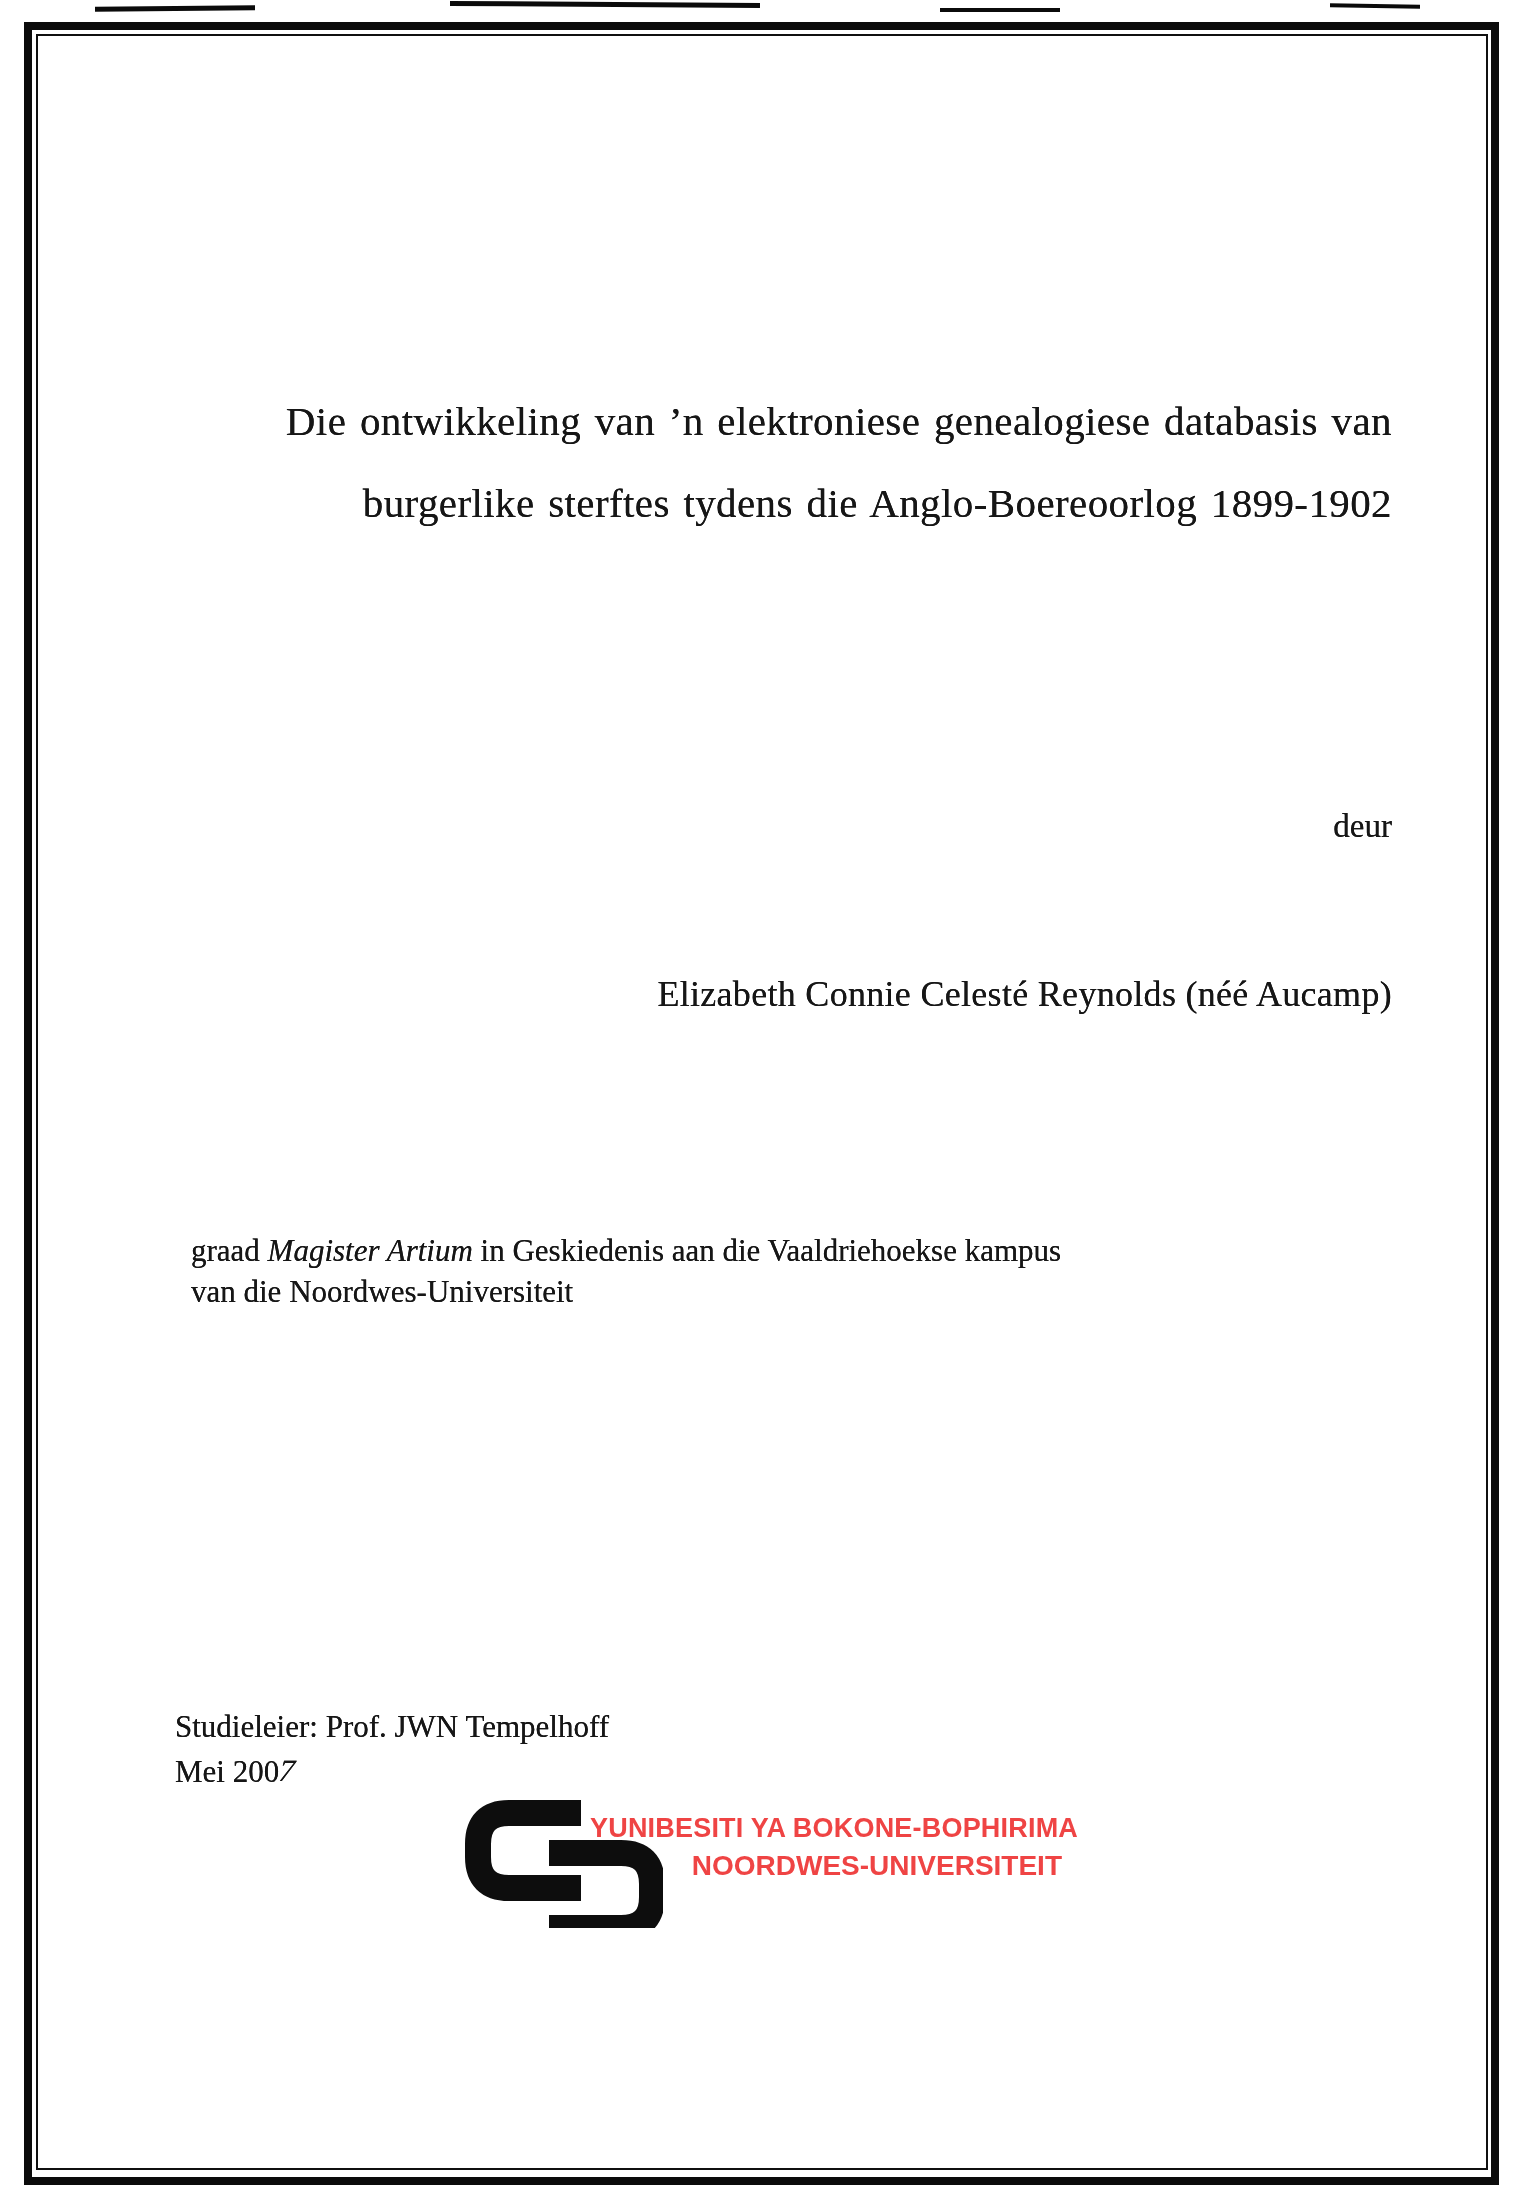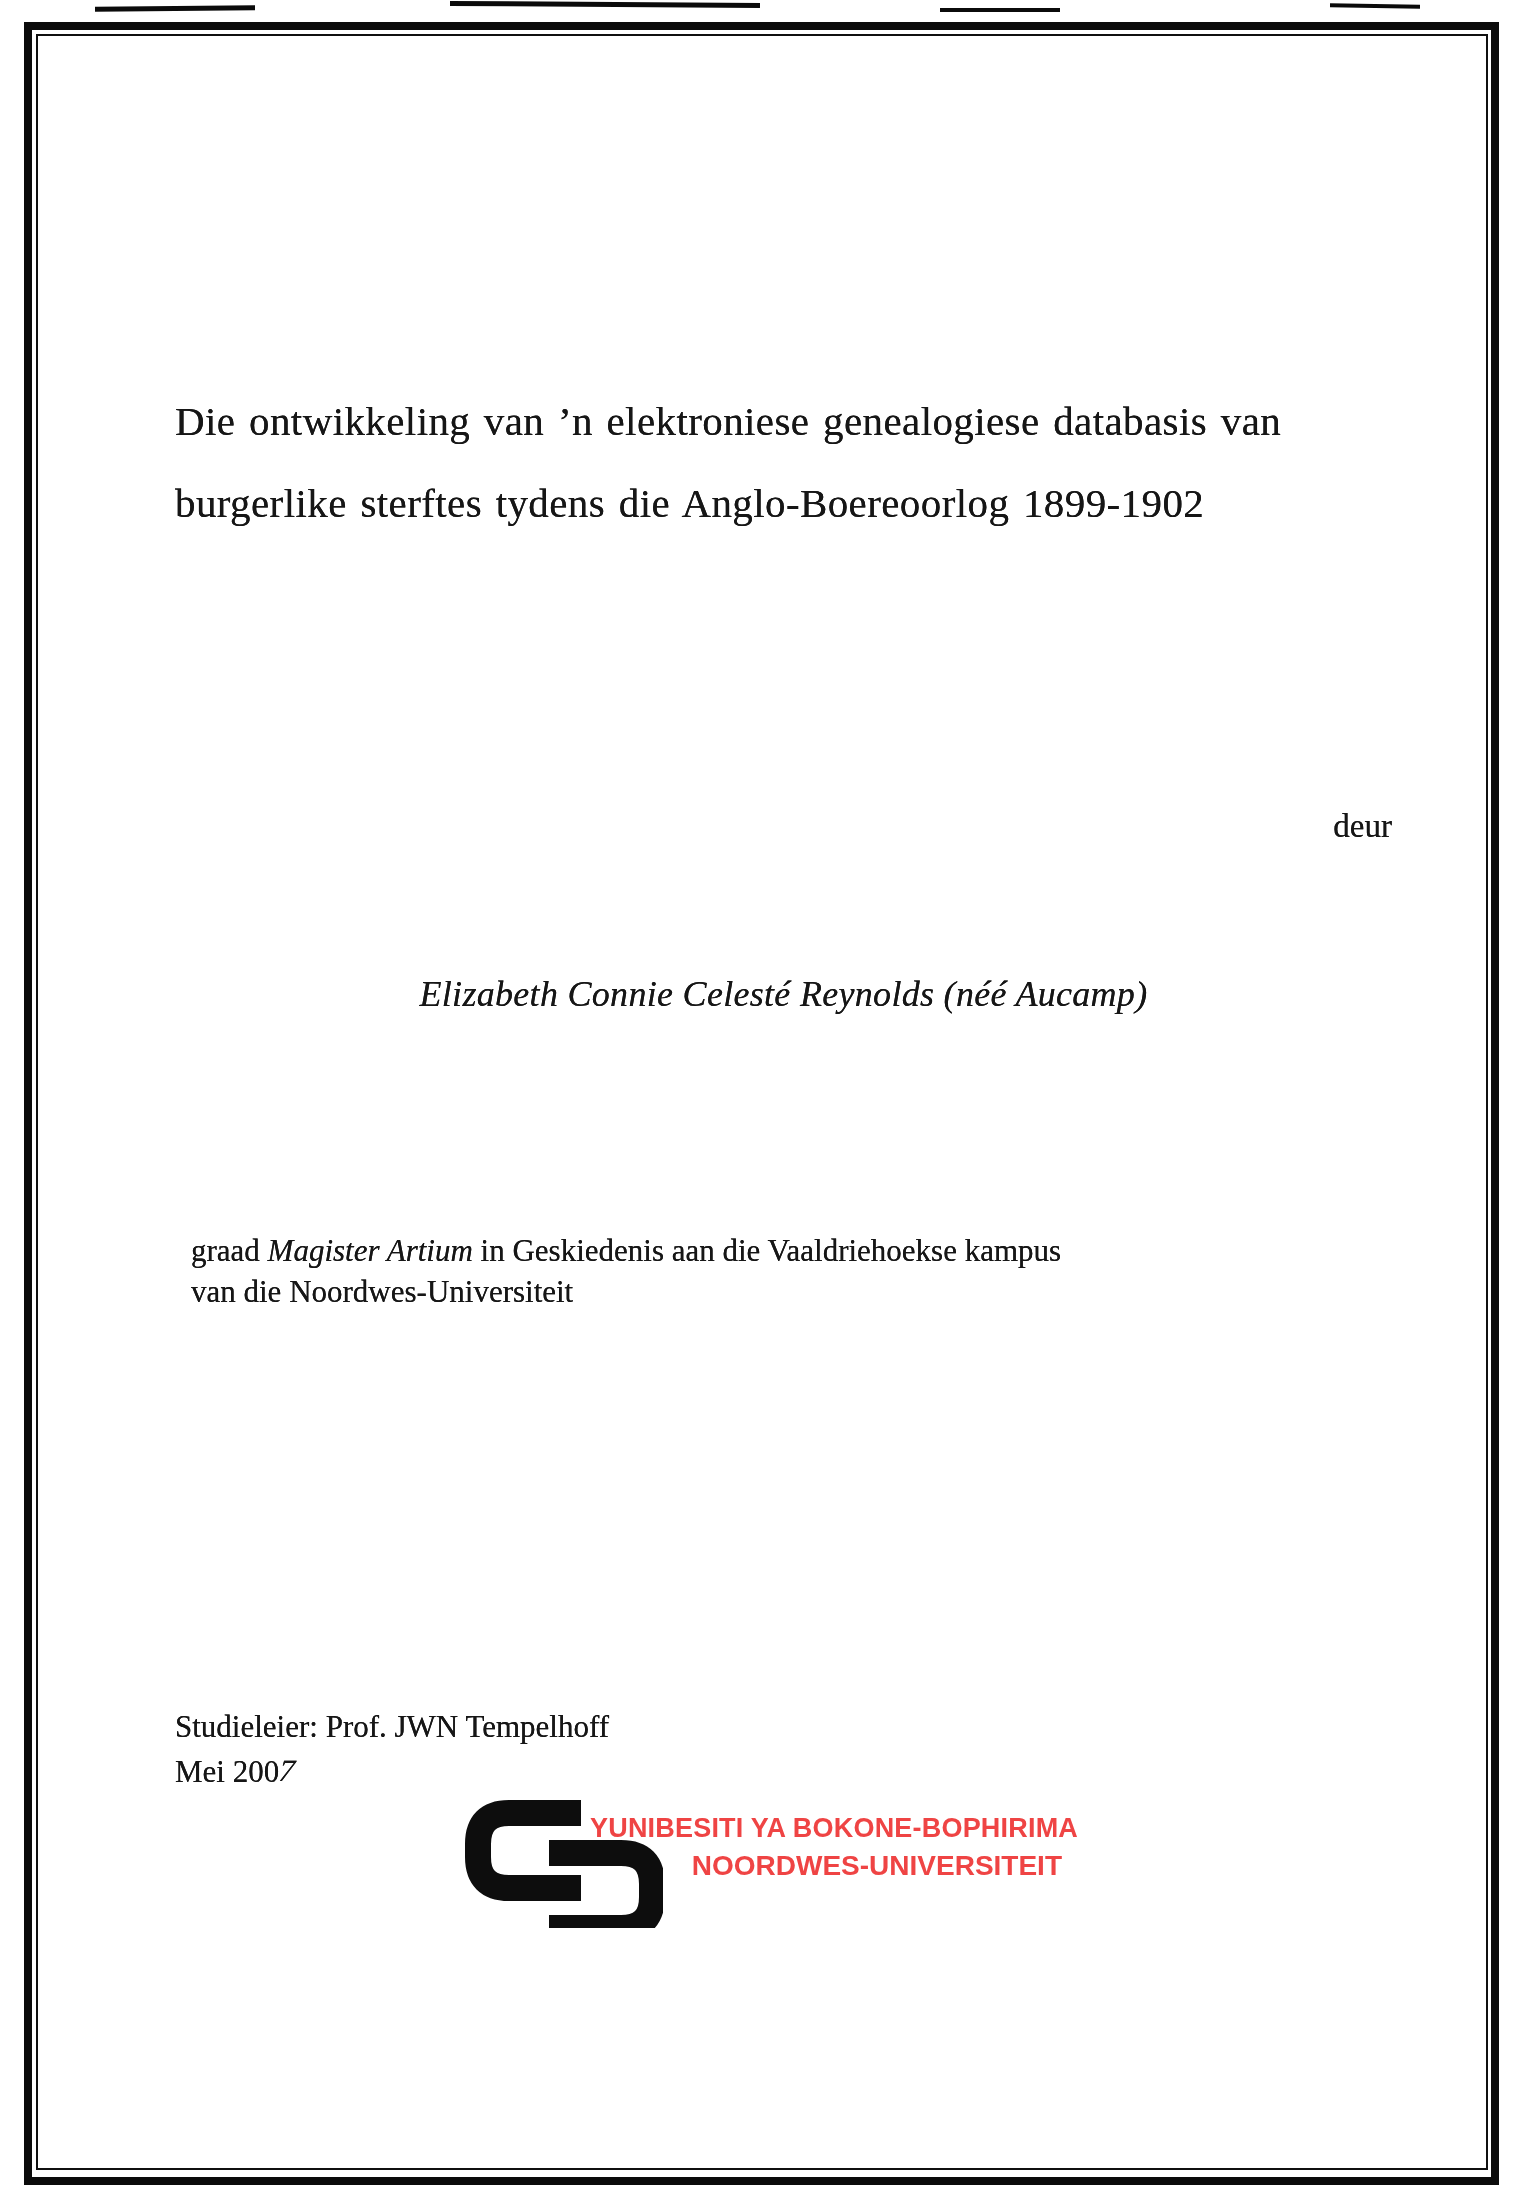--- a/index.html
+++ b/index.html
@@ -17,33 +17,33 @@
     box-sizing:border-box;border:8px solid #0b0b0b;
   }
   .frame-inner{
     position:absolute;left:36px;top:34px;width:1452px;height:2136px;
     box-sizing:border-box;border:2px solid #101010;
   }
   .artifact{position:absolute;background:#0b0b0b;}
   
   .title{
     position:absolute;left:175px;right:135px;top:380px;
-    text-align:left;font-size:41px;line-height:82px;
+    text-align:right;font-size:41px;line-height:82px;
     letter-spacing:0.4px;word-spacing:3px;font-weight:normal;
     text-shadow:0 0 0.6px #1b1b1b;
   }
   .byline{
     position:absolute;left:179px;right:135px;top:806px;
     text-align:right;font-size:33px;line-height:40px;
     text-shadow:0 0 0.5px #1b1b1b;
   }
   .author{
     position:absolute;left:175px;right:135px;top:972px;
-    text-align:center;font-size:36px;line-height:44px;
-    letter-spacing:0.3px;text-shadow:0 0 0.5px #1b1b1b;font-style:italic;
+    text-align:right;font-size:36px;line-height:44px;
+    letter-spacing:0.3px;text-shadow:0 0 0.5px #1b1b1b;
   }
   .para{
     position:absolute;left:191px;top:1230px;width:1180px;
     font-size:31px;line-height:41px;
     text-shadow:0 0 0.5px #1b1b1b;
   }
   .para .justified{
     text-align:justify;text-align-last:justify;
   }
   .para .em{font-style:italic;}

